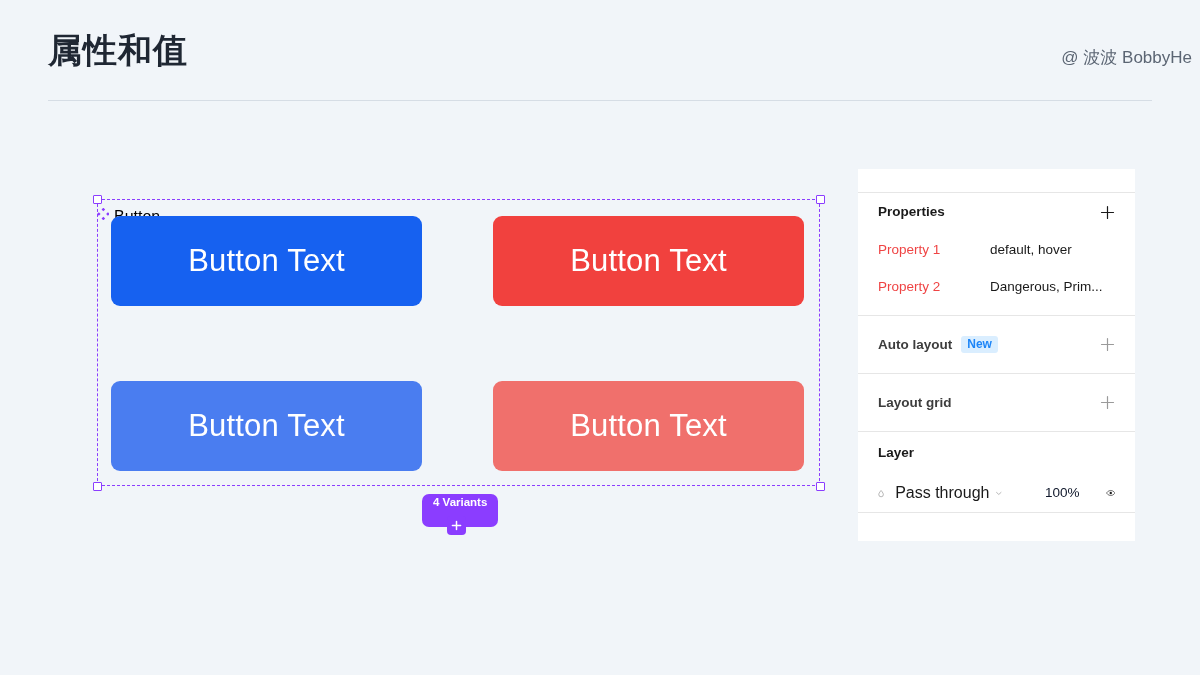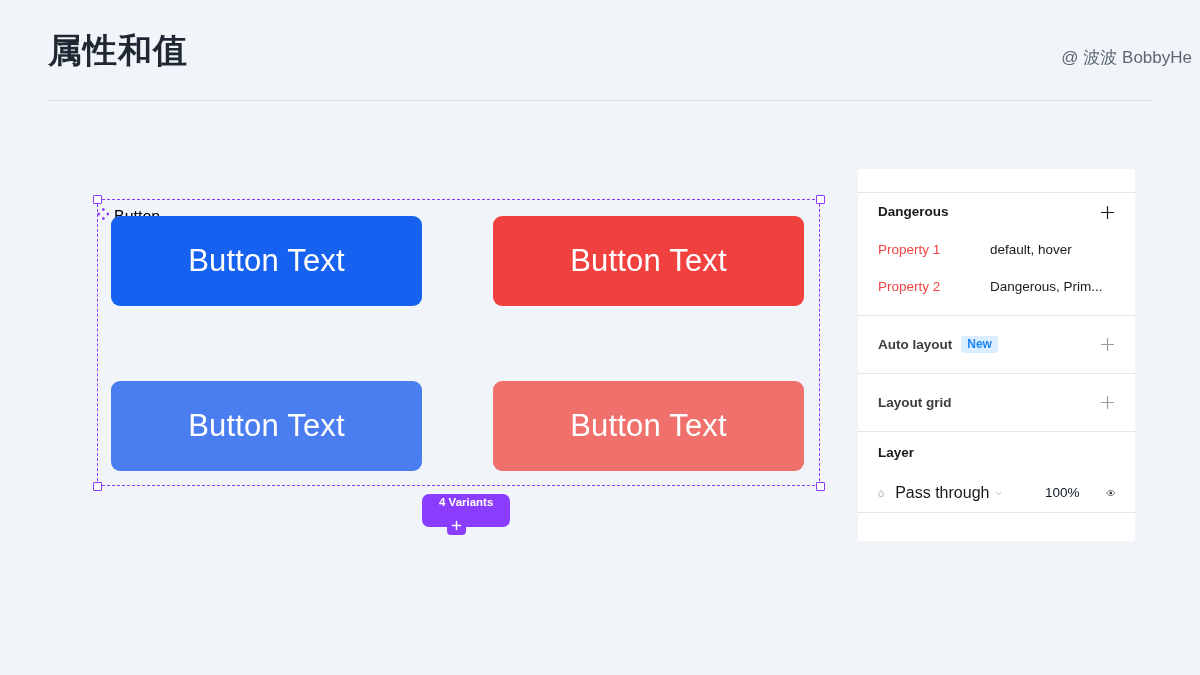--- a/index.html
+++ b/index.html
@@ -129,21 +129,21 @@
   .btn.b2 { left: 493px; top: 216px; width: 311px; height: 90px; background: #f1413e; }
   .btn.b3 { left: 111px; top: 381px; width: 311px; height: 90px; background: #4a7df0; }
   .btn.b4 { left: 493px; top: 381px; width: 311px; height: 90px; background: #f0706c; }
 
   
   #variants-badge {
     position: absolute;
     left: 422px;
     top: 494px;
     height: 33px;
-    padding: 0 17px;
+    padding: 0 11px;
     background: #8b3dff;
     border-radius: 7px;
     color: #ffffff;
     font-size: 11.5px;
     font-weight: bold;
     line-height: 17px;
     white-space: nowrap;
   }
   #variants-add {
     position: absolute;
@@ -311,21 +311,21 @@
     </div>
   </div>
 
   <div id="inspector">
 
     <div id="panel-top-strip"></div>
     <div class="panel-divider"></div>
 
     <div class="section">
       <div class="section-head">
-        <span class="title">Dangerous</span>
+        <span class="title">Properties</span>
         <svg class="icon-plus" width="15" height="15" viewBox="0 0 15 15">
           <path d="M7.5 1.5V13.5M1.5 7.5H13.5" stroke="#1a1a1a" stroke-width="1.2" stroke-linecap="round"></path>
         </svg>
       </div>
       <div class="prop-row">
         <span class="name">Property 1</span>
         <span class="value">default, hover</span>
       </div>
       <div class="prop-row">
         <span class="name">Property 2</span>

